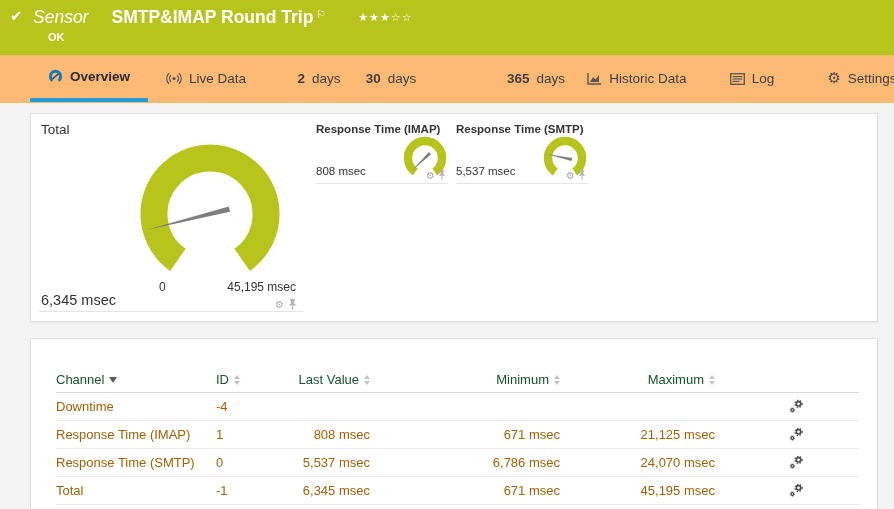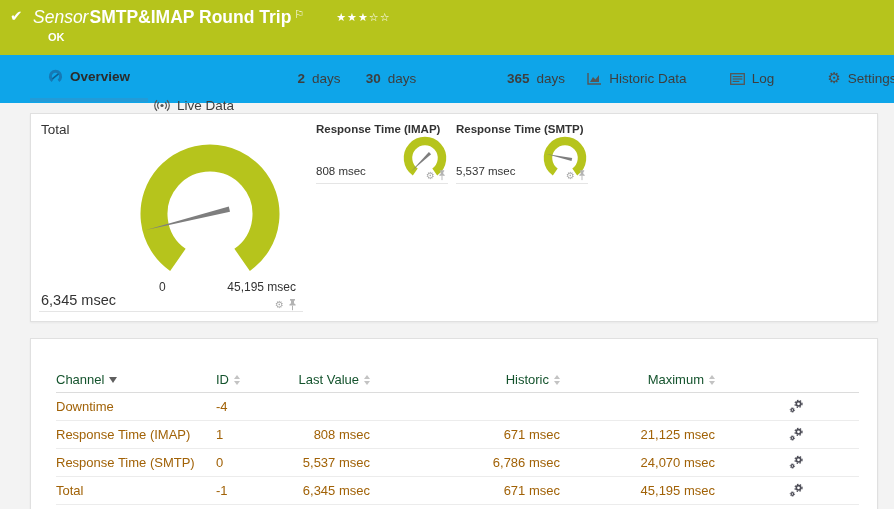--- a/index.html
+++ b/index.html
@@ -7,33 +7,33 @@
   body {
     font-family:"Liberation Sans","DejaVu Sans",sans-serif;
     background:#f3f3f3; color:#333; position:relative; overflow:hidden;
   }
 
   
   .topbar { position:absolute; left:0; top:0; width:894px; height:55px; background:#b6c41c; color:#fff; }
   .check-icon { position:absolute; left:10px; top:7px; font-size:15px; font-weight:bold; }
   .title-line { position:absolute; left:33px; top:7px; white-space:nowrap; font-size:17.5px; display:flex; align-items:flex-end; }
   .title-kind { font-style:italic; font-weight:400; }
-  .title-name { font-weight:700; margin-left:1px; }
+  .title-name { font-weight:700; margin-left:23px; }
   .flag-icon { font-size:11px; margin-left:3px; transform:translateY(-7px); display:inline-block; }
   .stars { font-size:11px; letter-spacing:1px; margin-left:32px; transform:translateY(-4px); display:inline-block; cursor:pointer; }
   .status-ok { position:absolute; left:48px; top:31px; font-size:11px; font-weight:700; }
 
   
-  .tabbar { position:absolute; left:0; top:55px; width:894px; height:48px; background:#0ea5e9; }
+  .tabbar { position:absolute; left:0; top:55px; width:894px; height:48px; background:#fdba74; }
   .tab { position:absolute; top:0; height:47px; display:flex; align-items:center; justify-content:center; gap:7px;
          font-size:13.5px; color:#3e3e3e; cursor:pointer; white-space:nowrap; }
   .tab.active { font-weight:700; color:#2b2b2b; border-bottom:4px solid #229bd8; }
   .tab .num { font-weight:700; }
   .tab-overview { left:30px;  width:118px; }
-  .tab-livedata { left:142px; width:104px;margin-top:27px; }
+  .tab-livedata { left:154px; width:104px; }
   .tab-2days    { left:284px; width:70px; }
   .tab-30days   { left:352px; width:78px; }
   .tab-365days  { left:492px; width:88px; }
   .tab-historic { left:578px; width:118px; }
   .tab-log      { left:720px; width:64px; }
   .tab-settings { left:818px; width:88px; }
   .tab-icon { display:inline-flex; align-items:center; }
   .gear-glyph { font-size:15px; color:#4a4a4a; line-height:1; font-family:"DejaVu Sans",sans-serif; }
 
   
@@ -235,21 +235,21 @@
         </span>
     </div>
     <div class="th right">
       <span>Last Value</span>
       <span class="sort-both">
           <i class="tri up"></i>
           <i class="tri down"></i>
         </span>
     </div>
     <div class="th right">
-      <span>Historic</span>
+      <span>Minimum</span>
       <span class="sort-both">
           <i class="tri up"></i>
           <i class="tri down"></i>
         </span>
     </div>
     <div class="th right">
       <span>Maximum</span>
       <span class="sort-both">
           <i class="tri up"></i>
           <i class="tri down"></i>

